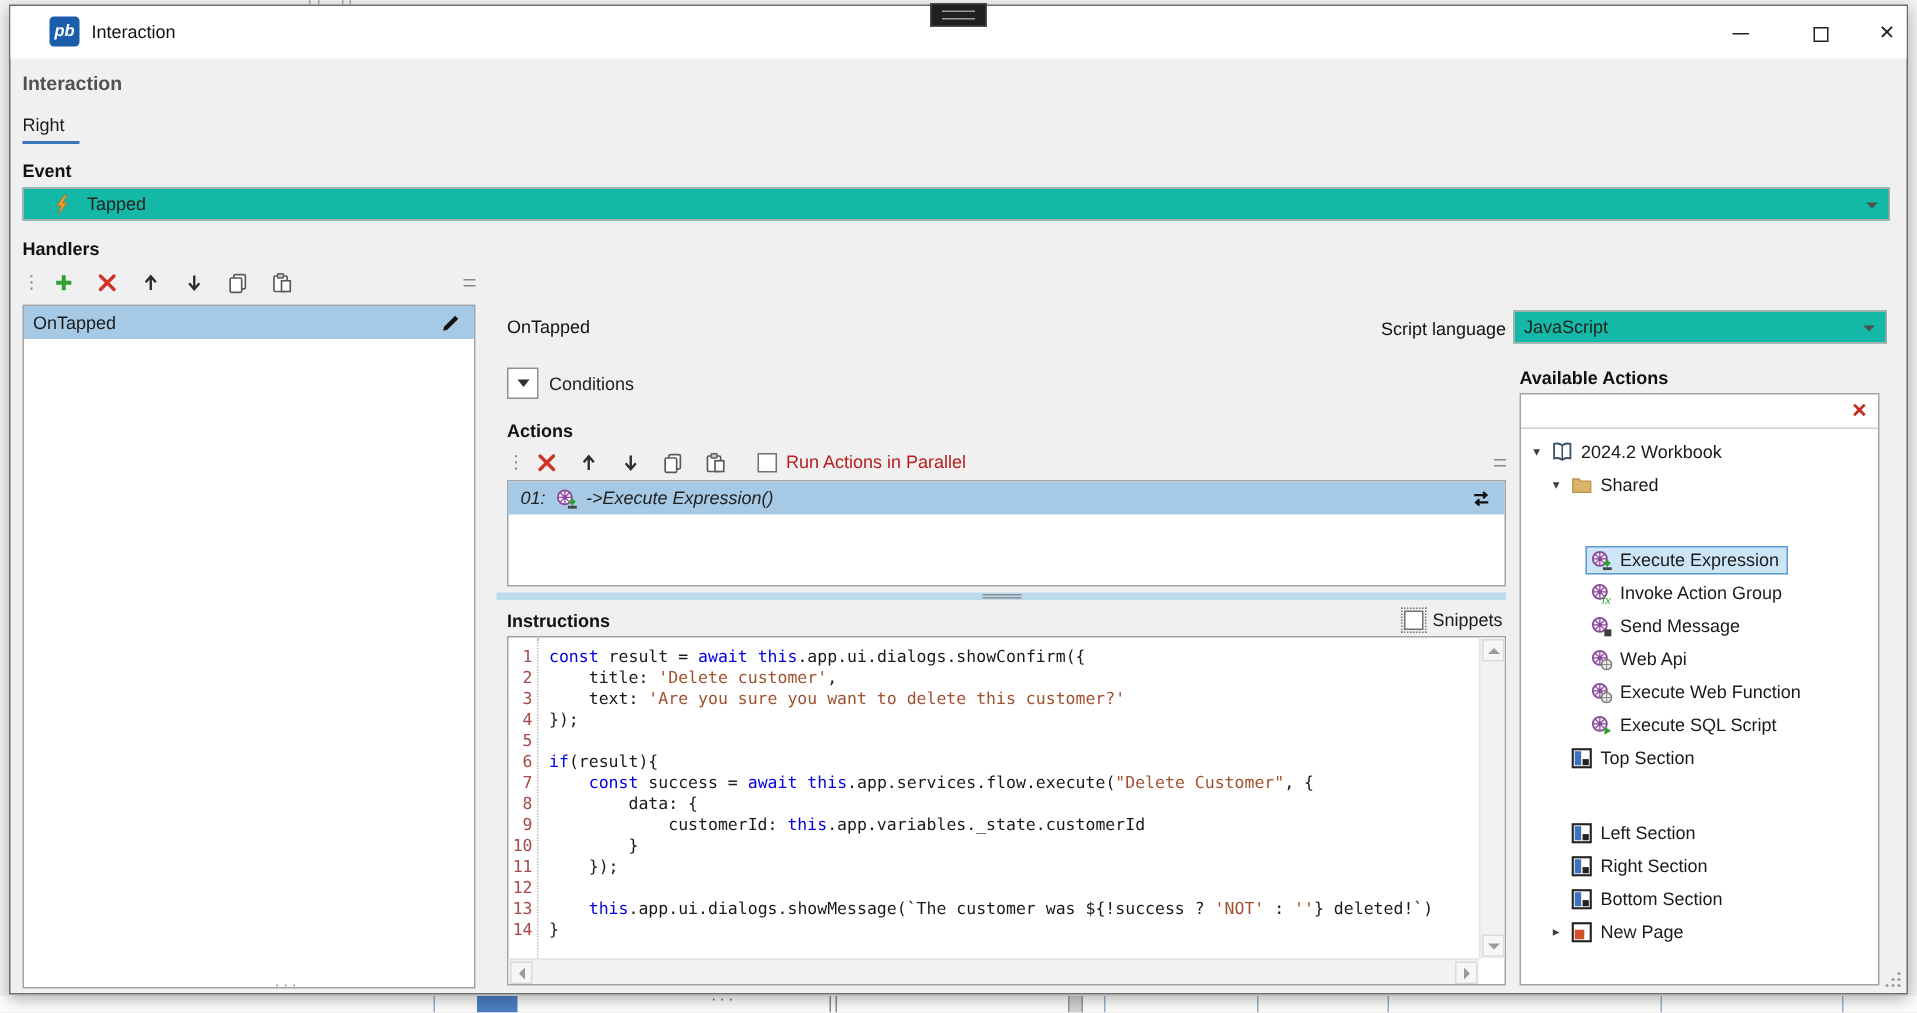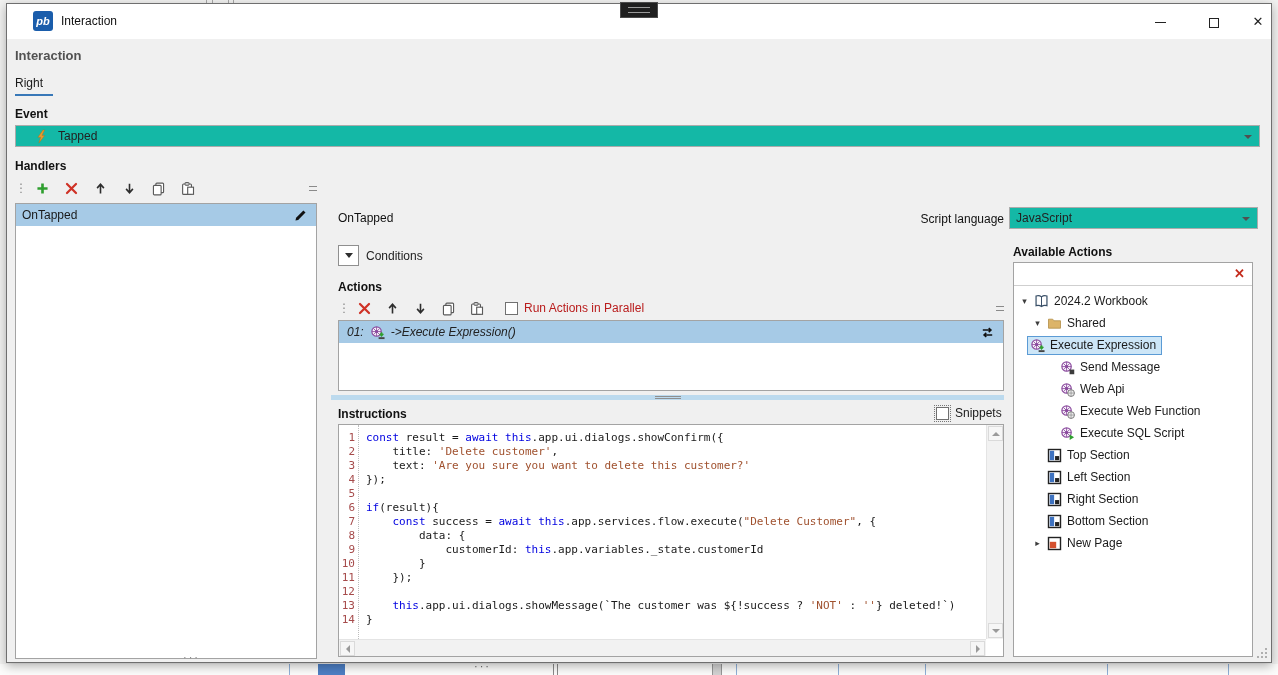--- a/index.html
+++ b/index.html
@@ -380,21 +380,21 @@
           <span class="expander">▾</span>
           <span class="tree-sel">
             <span class="svg-icon">
               <svg viewBox="0 0 16 16" width="15" height="15">
                 <path d="M1.6 13V3.4h4.5l1.3 1.7h7V13z" fill="#dcb468" stroke="#b6924d" stroke-width="0.9"></path>
               </svg>
             </span>
             <span class="tree-label">Shared</span>
           </span>
         </div>
-        <div class="tree-row" style="">
+        <div class="tree-row" style="padding-left: 30px; margin-top: 28px;">
           <span class="expander"></span>
           <span class="tree-sel on">
             <span class="svg-icon">
               <svg viewBox="0 0 16 16" width="15" height="15">
                 <circle cx="7" cy="7" r="5" fill="#f7f0fa" stroke="#8a4a9d" stroke-width="1.3"></circle>
                 <path d="M7 2.2v9.6M2.2 7h9.6M3.6 3.6l6.8 6.8M10.4 3.6 3.6 10.4" stroke="#8a4a9d" stroke-width="0.9"></path>
                 <circle cx="7" cy="7" r="1.6" fill="#8a4a9d"></circle>
                 <path d="M12.3 7.8v3.2M10.4 9.4l1.9 2.2 1.9-2.2" stroke="#2f9f2f" stroke-width="1.6" fill="none"></path>
                 <rect x="9.2" y="13" width="6.3" height="2" fill="#454545"></rect>
               </svg>
@@ -403,20 +403,34 @@
           </span>
         </div>
         <div class="tree-row" style="padding-left: 30px;">
           <span class="expander"></span>
           <span class="tree-sel">
             <span class="svg-icon">
               <svg viewBox="0 0 16 16" width="15" height="15">
                 <circle cx="7" cy="7" r="5" fill="#f7f0fa" stroke="#8a4a9d" stroke-width="1.3"></circle>
                 <path d="M7 2.2v9.6M2.2 7h9.6M3.6 3.6l6.8 6.8M10.4 3.6 3.6 10.4" stroke="#8a4a9d" stroke-width="0.9"></path>
                 <circle cx="7" cy="7" r="1.6" fill="#8a4a9d"></circle>
+                <text x="8.6" y="15.4" font-size="8" font-style="italic" fill="#2f9f2f">fx</text>
+              </svg>
+            </span>
+            <span class="tree-label">Invoke Action Group</span>
+          </span>
+        </div>
+        <div class="tree-row" style="padding-left: 30px;">
+          <span class="expander"></span>
+          <span class="tree-sel">
+            <span class="svg-icon">
+              <svg viewBox="0 0 16 16" width="15" height="15">
+                <circle cx="7" cy="7" r="5" fill="#f7f0fa" stroke="#8a4a9d" stroke-width="1.3"></circle>
+                <path d="M7 2.2v9.6M2.2 7h9.6M3.6 3.6l6.8 6.8M10.4 3.6 3.6 10.4" stroke="#8a4a9d" stroke-width="0.9"></path>
+                <circle cx="7" cy="7" r="1.6" fill="#8a4a9d"></circle>
                 <rect x="10.2" y="10.2" width="5" height="5" fill="#3c3c3c"></rect>
               </svg>
             </span>
             <span class="tree-label">Send Message</span>
           </span>
         </div>
         <div class="tree-row" style="padding-left: 30px;">
           <span class="expander"></span>
           <span class="tree-sel">
             <span class="svg-icon">
@@ -466,21 +480,21 @@
             <span class="svg-icon">
               <svg viewBox="0 0 16 16" width="15" height="15">
                 <rect x="1.6" y="1.6" width="12.8" height="12.8" fill="#fff" stroke="#222" stroke-width="1.5"></rect>
                 <rect x="3" y="3" width="4.6" height="10" fill="#3e72c0"></rect>
                 <rect x="8.6" y="8.6" width="4.4" height="4.4" fill="#222"></rect>
               </svg>
             </span>
             <span class="tree-label">Top Section</span>
           </span>
         </div>
-        <div class="tree-row" style="padding-left: 17px;">
+        <div class="tree-row" style="padding-left: 17px; margin-top: 28px;">
           <span class="expander"></span>
           <span class="tree-sel">
             <span class="svg-icon">
               <svg viewBox="0 0 16 16" width="15" height="15">
                 <rect x="1.6" y="1.6" width="12.8" height="12.8" fill="#fff" stroke="#222" stroke-width="1.5"></rect>
                 <rect x="3" y="3" width="4.6" height="10" fill="#3e72c0"></rect>
                 <rect x="8.6" y="8.6" width="4.4" height="4.4" fill="#222"></rect>
               </svg>
             </span>
             <span class="tree-label">Left Section</span>

